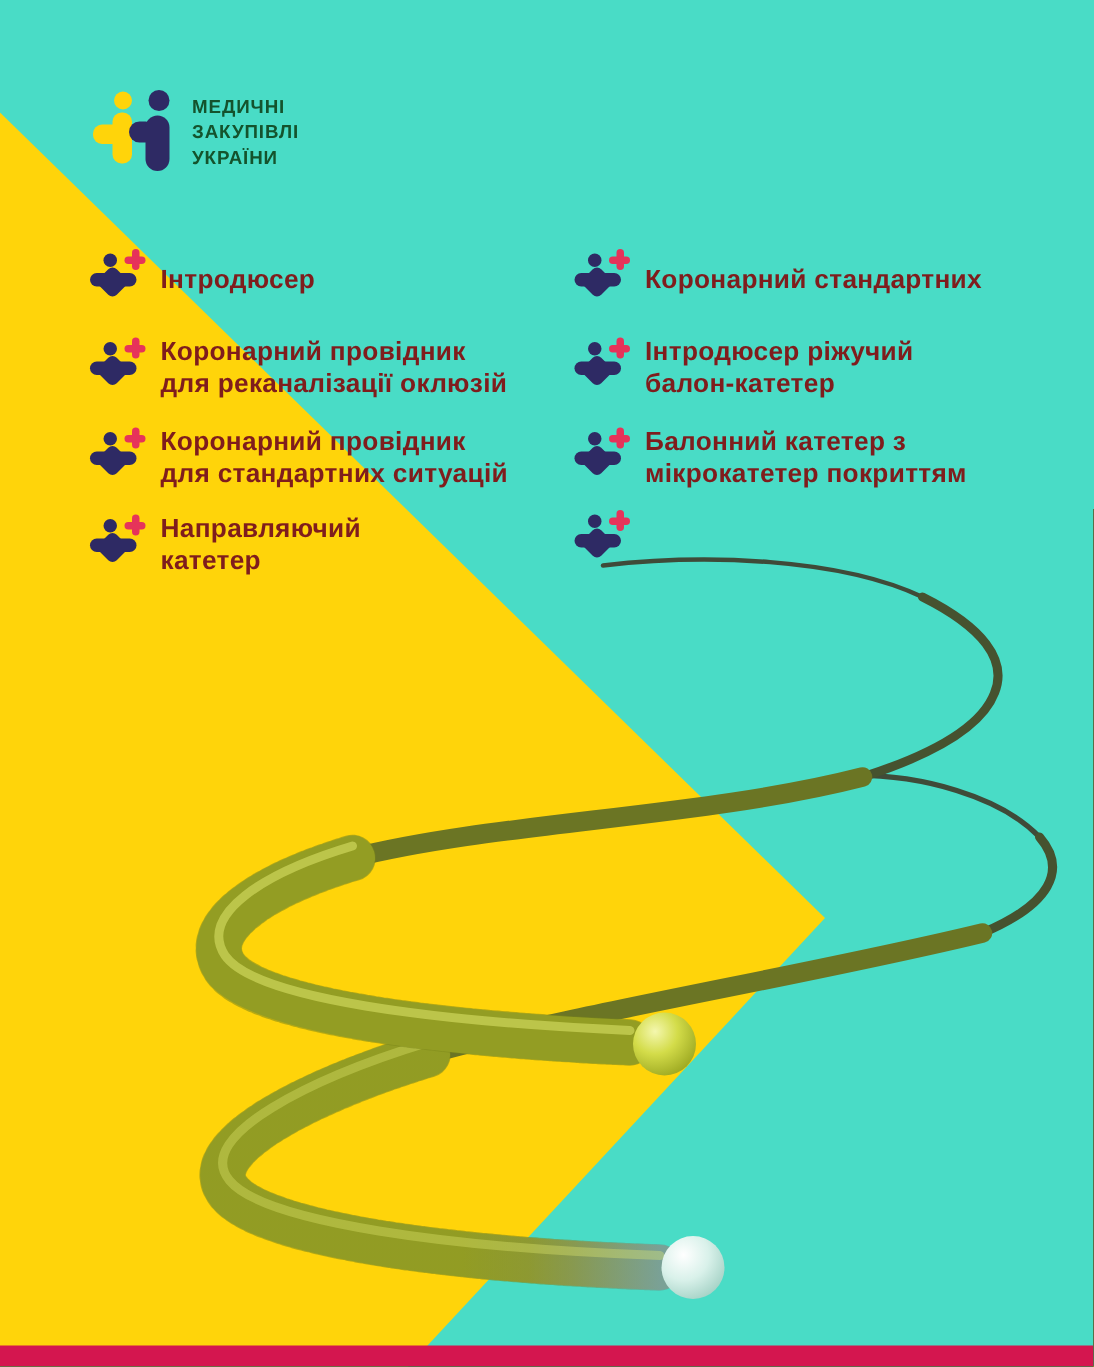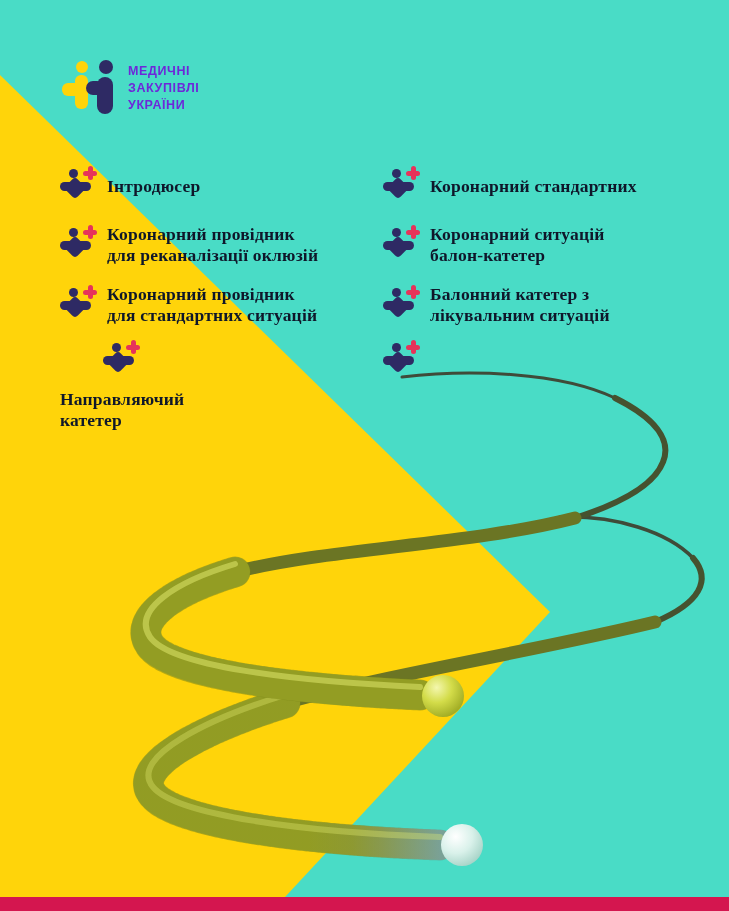--- a/index.html
+++ b/index.html
@@ -20,30 +20,30 @@
   
   .logo{position:absolute;left:62px;top:57px;display:flex;gap:8px;}
   .logo-mark{position:relative;width:58px;height:58px;}
   .logo-mark div{position:absolute;}
   .lm-y-head{left:14px;top:4px;width:12px;height:12px;border-radius:50%;background:#ffd40a;}
   .lm-y-v{left:13px;top:18px;width:13px;height:34px;border-radius:6px;background:#ffd40a;}
   .lm-y-h{left:0;top:26px;width:27px;height:13px;border-radius:6px;background:#ffd40a;}
   .lm-n-head{left:37px;top:3px;width:14px;height:14px;border-radius:50%;background:#2e2a64;}
   .lm-n-v{left:35px;top:20px;width:16px;height:37px;border-radius:8px;background:#2e2a64;}
   .lm-n-arm{left:24px;top:24px;width:18px;height:14px;border-radius:7px;background:#2e2a64;}
-  .logo-text{margin-top:6px;color:#6d28d9;font-size:12.5px;font-weight:700;
+  .logo-text{margin-top:6px;color:#14532d;font-size:12.5px;font-weight:700;
     line-height:17px;letter-spacing:0.6px;}
   
   .row{position:absolute;display:flex;gap:9px;align-items:center;}
   .col-left{left:60px;}
   .col-right{left:383px;}
-  .r1{top:168px;} .r2{top:224px;} .r3{top:284px;} .r4{top:342px;flex-direction:column;}
+  .r1{top:168px;} .r2{top:224px;} .r3{top:284px;} .r4{top:342px;}
   .item-text{
-    color:#0f172a;font-size:17.5px;font-weight:600;line-height:21px;
-    letter-spacing:0.2px;white-space:pre-line;font-family:Liberation Serif, serif;
+    color:#7f1d1d;font-size:17.5px;font-weight:600;line-height:21px;
+    letter-spacing:0.2px;white-space:pre-line;
   }
   
   .pc-icon{position:relative;width:38px;height:36px;flex:0 0 38px;}
   .pc-icon div{position:absolute;}
   .pc-head{left:9px;top:1px;width:9px;height:9px;border-radius:50%;background:#2e2a64;}
   .pc-arms{left:0;top:14px;width:31px;height:9px;border-radius:5px;background:#2e2a64;}
   .pc-body{left:7px;top:12px;width:16px;height:16px;border-radius:4px;background:#2e2a64;
     transform:rotate(45deg);}
   .pc-plus{left:23px;top:-2px;width:14px;height:14px;}
   .pc-plus::before{content:"";position:absolute;left:4.5px;top:0;width:5px;height:14px;
@@ -169,32 +169,32 @@
     </div>
     <div class="item-text">Коронарний стандартних</div>
   </div>
   <div class="row col-right r2">
     <div class="pc-icon">
       <div class="pc-head"></div>
       <div class="pc-body"></div>
       <div class="pc-arms"></div>
       <div class="pc-plus"></div>
     </div>
-    <div class="item-text">Коронарний ситуацій
+    <div class="item-text">Інтродюсер ріжучий
 балон-катетер</div>
   </div>
   <div class="row col-right r3">
     <div class="pc-icon">
       <div class="pc-head"></div>
       <div class="pc-body"></div>
       <div class="pc-arms"></div>
       <div class="pc-plus"></div>
     </div>
     <div class="item-text">Балонний катетер з
-лікувальним ситуацій</div>
+мікрокатетер покриттям</div>
   </div>
   <div class="row col-right r4">
     <div class="pc-icon">
       <div class="pc-head"></div>
       <div class="pc-body"></div>
       <div class="pc-arms"></div>
       <div class="pc-plus"></div>
     </div>
   </div>
 

